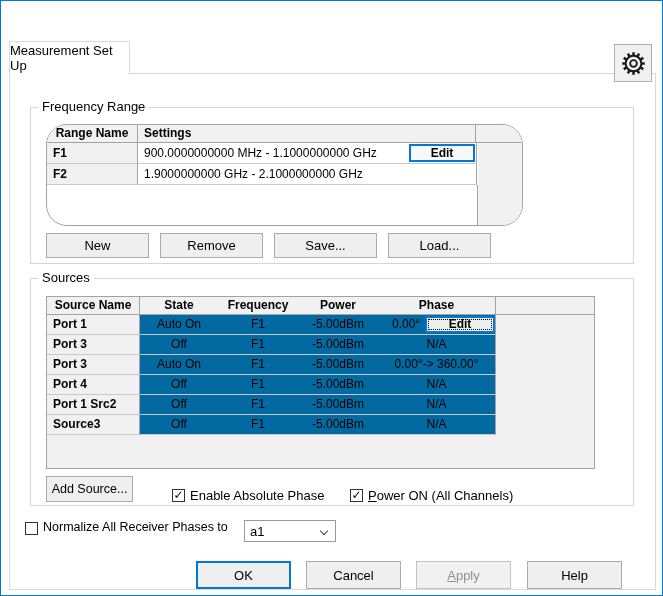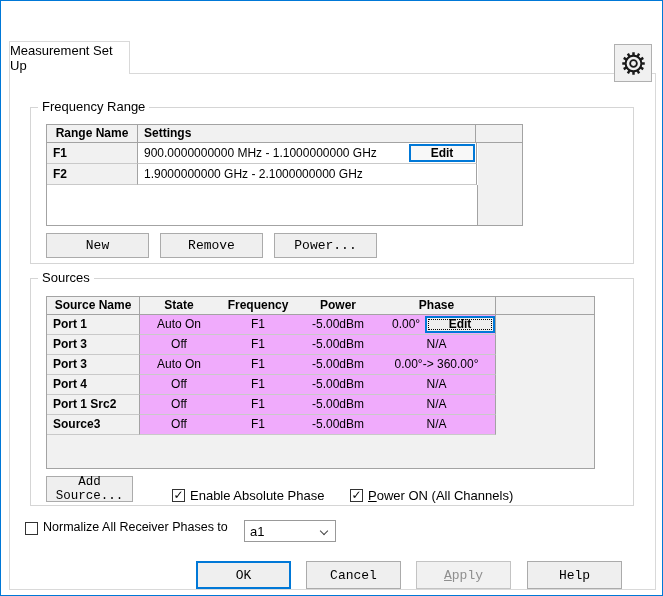--- a/index.html
+++ b/index.html
@@ -45,21 +45,21 @@
   }
   .group-label {
     position:absolute; top:-9px; left:7px; background:#fff; padding:0 4px;
     font-size:13px; white-space:nowrap;
   }
   #group-freq { left:29px; top:106px; width:604px; height:157px; }
   #group-sources { left:29px; top:277px; width:604px; height:228px; }
 
   
   .grid { position:absolute; border:1px solid #a3a3a3; background:#fff; overflow:hidden; }
-  #freq-grid { left:15px; top:16px; width:477px; height:102px; }
+  #freq-grid { left:15px; top:16px; width:477px; height:102px;border-radius:21px; }
   #src-grid  { left:15px; top:17px; width:549px; height:173px; background:#f1f1f1; }
 
   .grid-header { display:flex; height:18px; background:#f1f1f1; border-bottom:1px solid #a3a3a3; position:relative; z-index:2; }
   .grid-header > div { font-weight:bold; font-size:12px; line-height:17px; }
 
   .fh-name { width:91px; text-align:center; border-right:1px solid #a3a3a3; }
   .fh-settings { width:338px; padding-left:6px; border-right:1px solid #a3a3a3; }
   .freq-strip {
     position:absolute; left:430px; top:0; width:119px; height:100%;
     background:#f1f1f1; border-left:1px solid #a3a3a3; z-index:1;
@@ -82,32 +82,32 @@
   .sh-power { width:80px; text-align:center; }
   .sh-phase { width:118px; text-align:center; border-right:1px solid #a3a3a3; }
 
   .srow { display:flex; height:20px; width:450px; position:relative; z-index:2; }
   .s-name {
     width:93px; background:#f1f1f1; border-right:1px solid #a3a3a3;
     border-bottom:1px solid #c9c9c9; font-weight:bold; font-size:12px;
     line-height:19px; padding-left:6px;
   }
   .s-val {
-    background:#f0abfc; border-bottom:1px solid #c9c9c9; font-size:12px;
+    background:#0369a1; border-bottom:1px solid #c9c9c9; font-size:12px;
     line-height:19px; text-align:center;
   }
   .s-state { width:78px; } .s-freq { width:80px; } .s-power { width:80px; }
   .s-phase { width:118px; border-right:1px solid #a3a3a3; position:relative; }
   .phase-left { text-align:left; padding-left:14px; }
 
   
   .btn {
     position:absolute; background:#efefef; border:1px solid #ababab;
     font-size:13px; text-align:center; display:flex; align-items:center;
-    justify-content:center; cursor:default; font-family:Liberation Mono, monospace;
+    justify-content:center; cursor:default; font-family:Liberation Sans, sans-serif;
   }
   .edit-btn {
     position:absolute; border:2px solid #0078d7; font-weight:bold; font-size:12px;
     text-align:center; cursor:default; z-index:3;
   }
   #freq-edit { right:1px; top:1px; width:66px; height:18px; background:#f8f8f8; line-height:14px; }
   #src-edit  { right:0;   top:1px; width:70px; height:17px; background:#efefef; line-height:13px;
                outline:1px dotted #000; outline-offset:-4px; }
 
   #btn-new    { left:15px;  top:125px; width:103px; height:25px; }
@@ -198,21 +198,22 @@
       <div class="frow">
         <div class="f-name">F2</div>
         <div class="f-settings">
           <span>1.9000000000 GHz - 2.1000000000 GHz</span>
         </div>
       </div>
     </div>
 
     <div class="btn" id="btn-new">New</div>
     <div class="btn" id="btn-remove">Remove</div>
-    <div class="btn" id="btn-save">Power...</div>
+    <div class="btn" id="btn-save">Save...</div>
+    <div class="btn" id="btn-load">Load...</div>
   </div>
 
   <div class="group" id="group-sources">
     <span class="group-label">Sources</span>
 
     <div class="grid" id="src-grid">
       <div class="grid-header">
         <div class="sh-name">Source Name</div>
         <div class="sh-state">State</div>
         <div class="sh-freq">Frequency</div>

